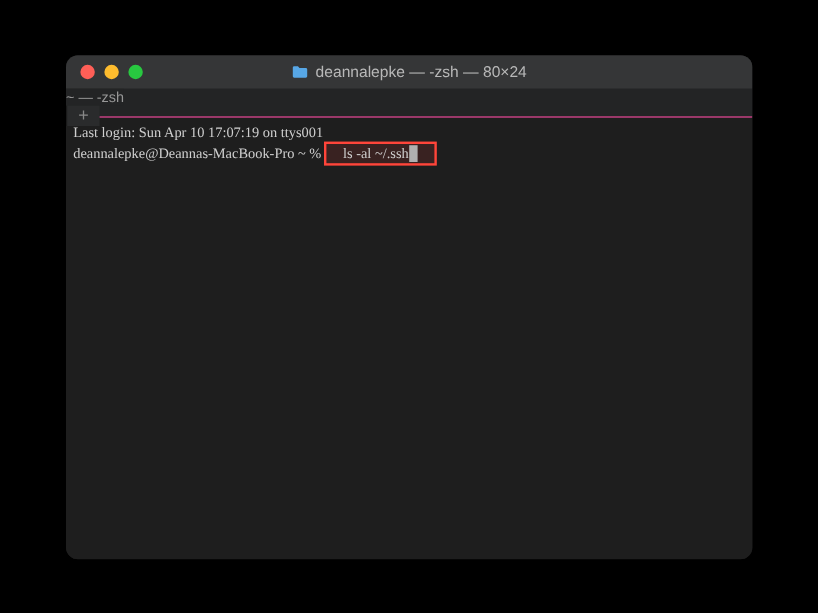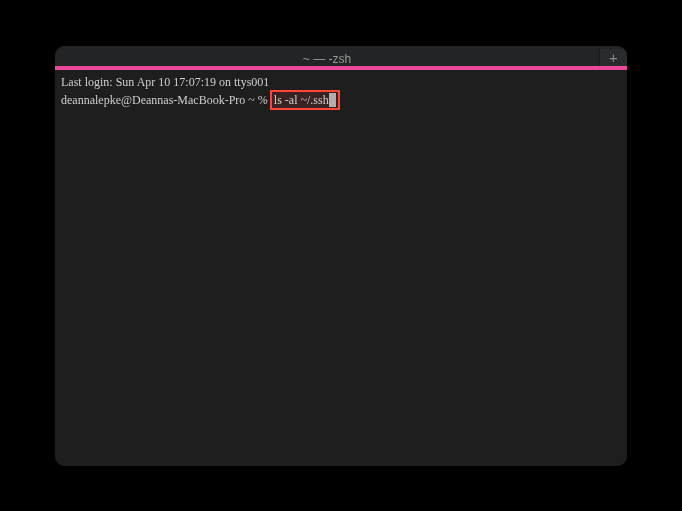--- a/index.html
+++ b/index.html
@@ -60,24 +60,25 @@
     }
     .folder-icon {
       width: 14px;
       height: 12px;
       display: inline-flex;
     }
     .tabbar {
       height: 24px;
       background: #232425;
       display: flex;
-      align-items: flex-end;
-      border-bottom: 4px solid #ec4899;
+      align-items: flex-start;
+      border-bottom: 1px solid #ec4899;
       flex-shrink: 0;
       position: relative;
+      flex-direction: column;
     }
     .tab {
       flex: 1;
       display: flex;
       align-items: center;
       justify-content: center;
       color: #989898;
       font-size: 12px;
       background: #232425;
     }
@@ -102,38 +103,53 @@
       color: #cfcfcf;
       overflow: hidden;
       white-space: pre;
     }
     .term-line {
       display: block;
     }
     .highlight-box {
       border: 2px solid #ff453a;
       background: rgba(255, 69, 58, 0.12);
-      padding: 0 2px;
+      padding: 0 14px;
       display: inline-block;
       margin-left: 2px;
     }
     .cursor-block {
       display: inline-block;
       width: 7px;
       height: 14px;
       background: #b0b0b0;
       vertical-align: text-bottom;
       margin-left: 0px;
     }
   </style>
 </head>
 <body>
 
 <div class="window">
 
+  <div class="titlebar">
+    <div class="traffic-lights">
+      <div class="light red"></div>
+      <div class="light yellow"></div>
+      <div class="light green"></div>
+    </div>
+    <div class="title-content">
+      <span class="folder-icon">
+        <svg viewBox="0 0 16 14" width="14" height="12">
+          <path d="M1 3 C1 2 1.5 1.5 2.5 1.5 L6 1.5 L7.5 3 L13.5 3 C14.5 3 15 3.5 15 4.5 L15 11 C15 12 14.5 12.5 13.5 12.5 L2.5 12.5 C1.5 12.5 1 12 1 11 Z" fill="#57a7e6"></path>
+        </svg>
+      </span>
+      <span>deannalepke — -zsh — 80×24</span>
+    </div>
+  </div>
 
   <div class="tabbar">
     <div class="tab">
       <span>~ — -zsh</span>
     </div>
     <div class="new-tab-btn">
       <span>+</span>
     </div>
   </div>
 

